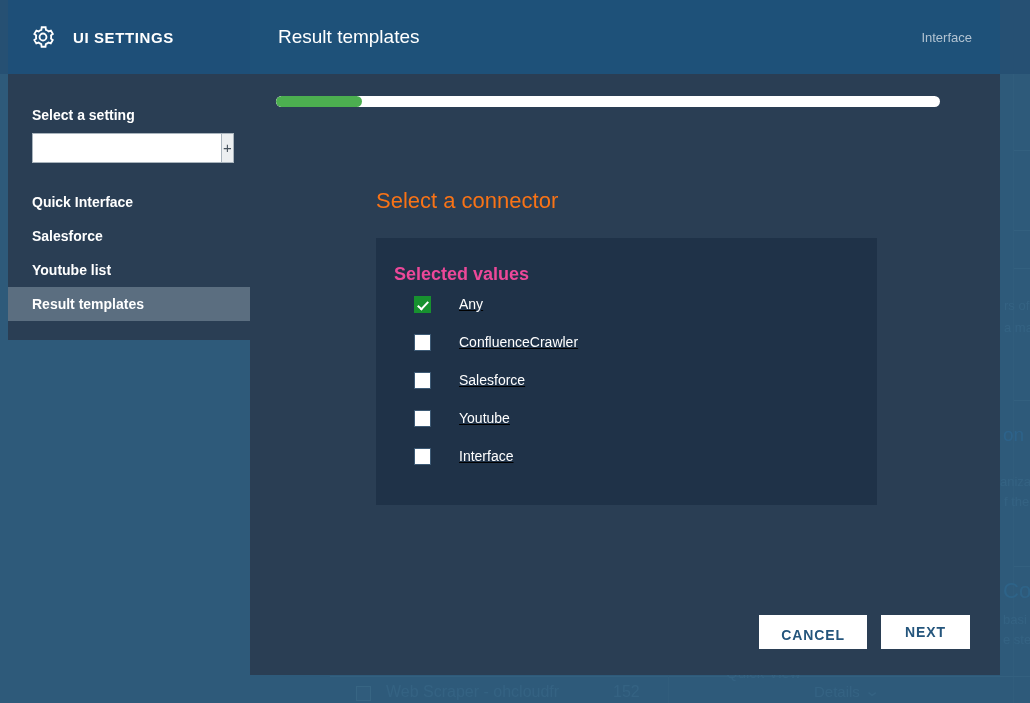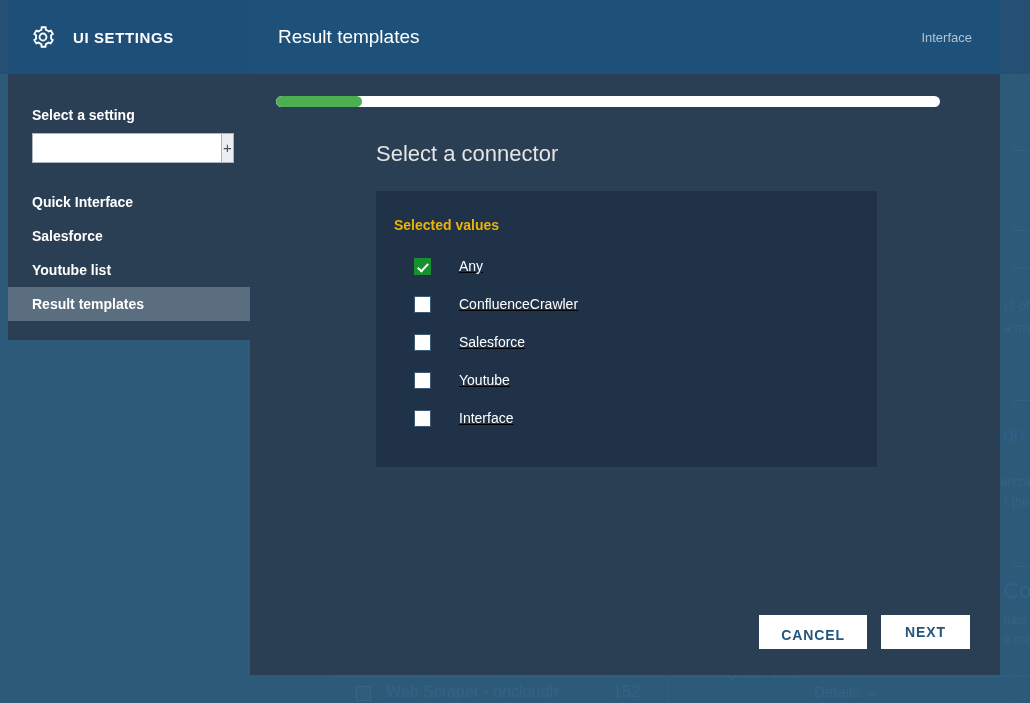--- a/index.html
+++ b/index.html
@@ -198,37 +198,37 @@
     height: 100%;
     background: #4caf50;
     border-radius: 6px;
   }
   .modal-body {
     flex: 1;
     position: relative;
     padding: 34px 0 0 0;
   }
   .step-title {
-    color: #e5e5e5;
+    color: #f97316;
     font-size: 22px;
     padding-left: 126px;
     margin-bottom: 24px;
+    margin-top: 47px;
   }
   .values-panel {
     margin-left: 126px;
     width: 501px;
     background: #1f3248;
     padding: 26px 0 30px 0;
   }
   .values-panel-label {
-    color: #eab308;
-    font-size: 14px;
+    color: #ec4899;
+    font-size: 18px;
     font-weight: bold;
     padding-left: 18px;
-    margin-bottom: 14px;
   }
   .value-row {
     display: flex;
     align-items: center;
     height: 38px;
     padding-left: 38px;
     cursor: pointer;
     text-decoration: underline;
   }
   .cbox {

